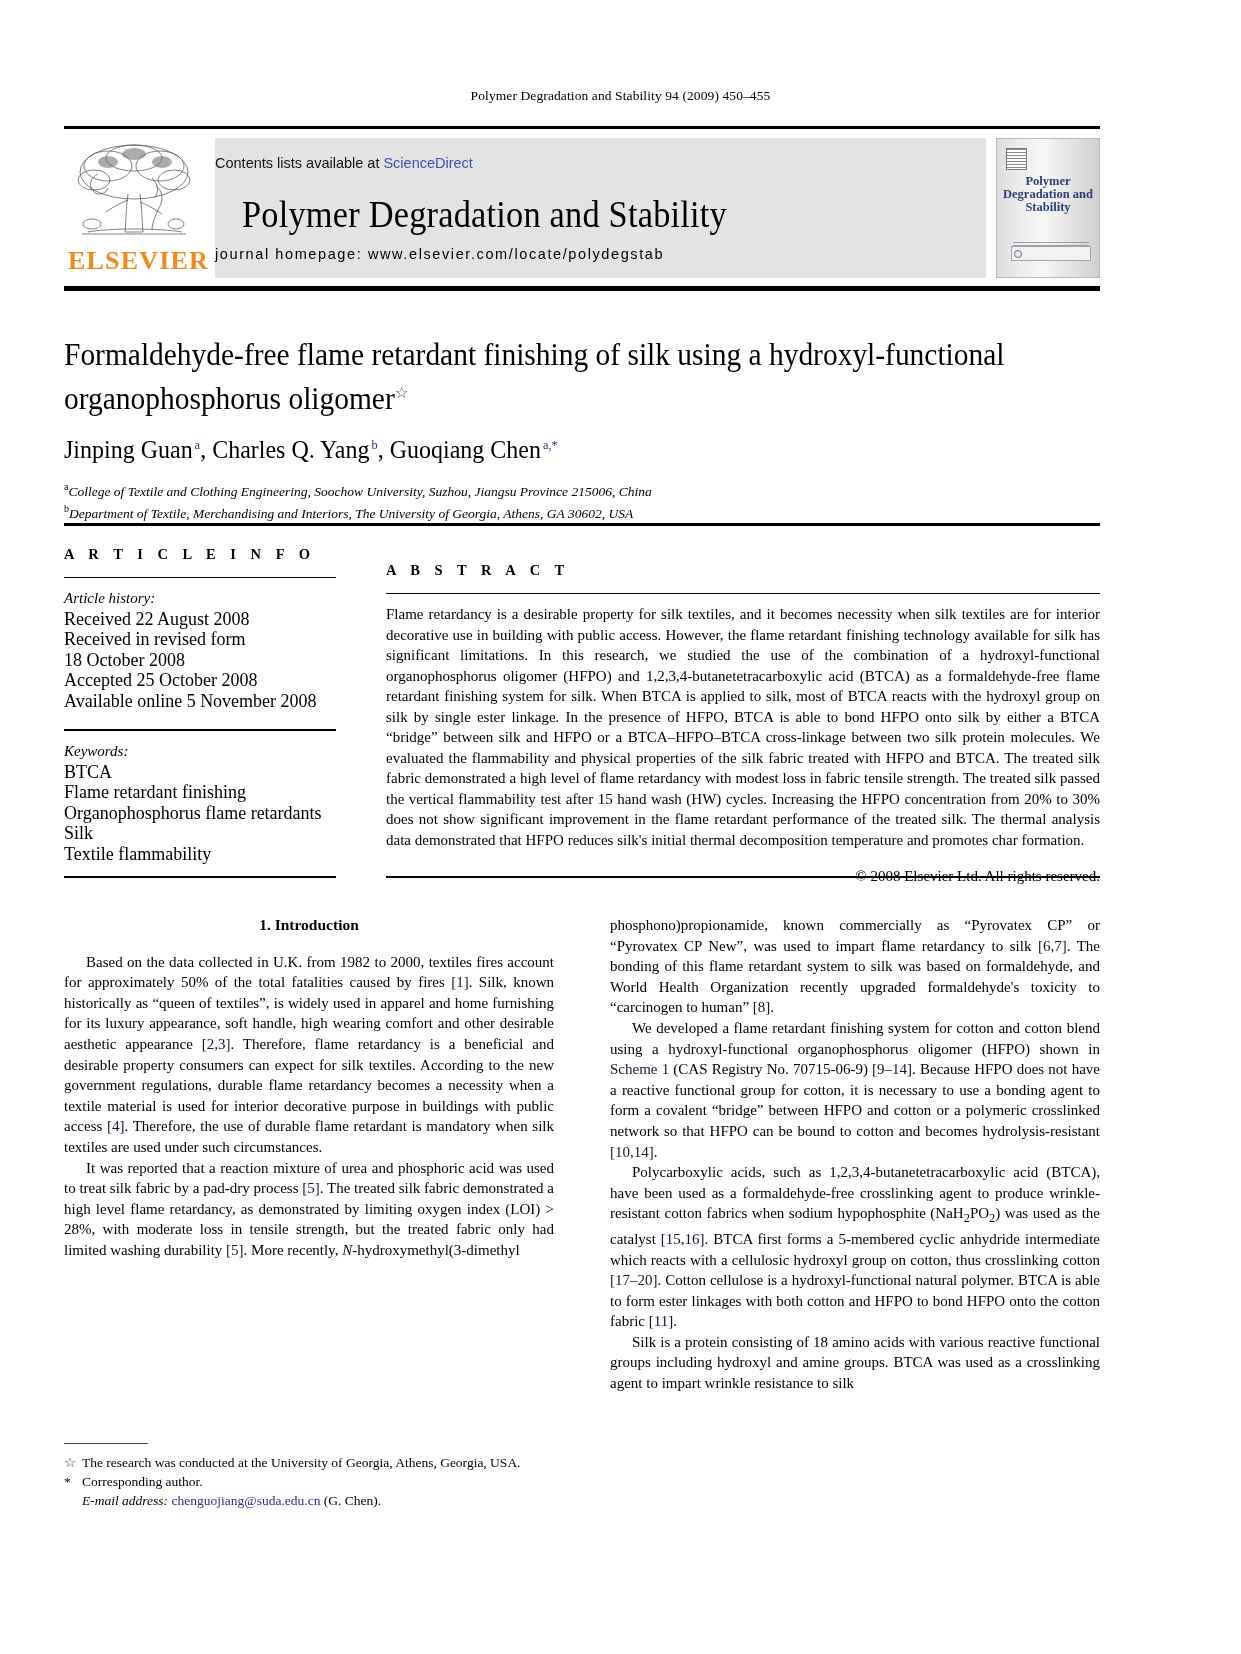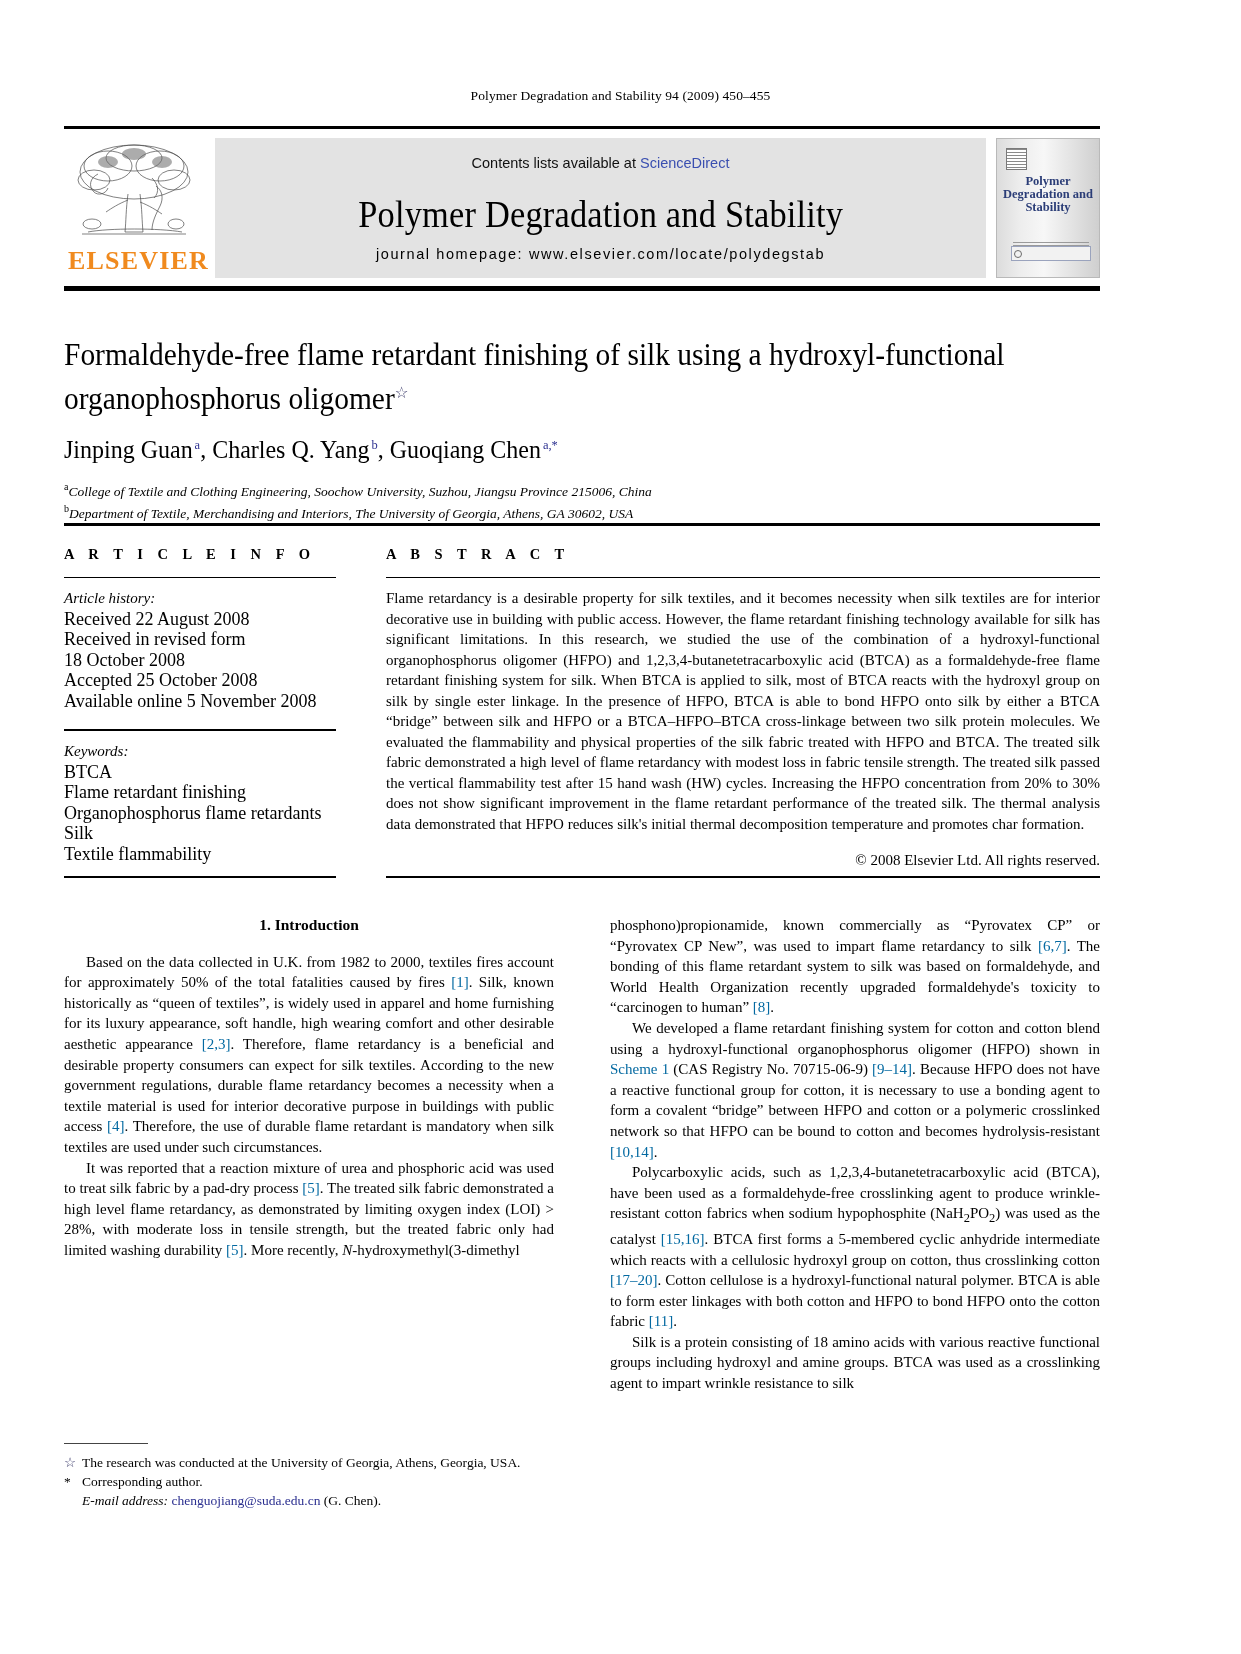--- a/index.html
+++ b/index.html
@@ -75,21 +75,20 @@
     font-weight: 700;
   }
   .journal-banner {
     flex: 1;
     background: #e3e3e3;
     margin-left: 8px;
     margin-right: 10px;
     position: relative;
     display: flex;
     flex-direction: column;
-    align-items: center;
   }
   .contents-line {
     font-family: "Liberation Sans", sans-serif;
     font-size: 14.5px;
     margin-top: 17px;
     color: #111;
   }
   .contents-line .sd {
     color: #3a4fb0;
   }
@@ -216,21 +215,21 @@
     height: 3px;
     background: #000;
   }
   .col-left {
     position: absolute;
     left: 64px; top: 546px;
     width: 272px;
   }
   .col-right {
     position: absolute;
-    left: 386px; top: 546px;
+    left: 386px; top: 562px;
     width: 714px;
   }
   .sec-head {
     font-family: "Liberation Serif", serif;
     font-size: 14.5px;
     font-weight: bold;
     letter-spacing: 5.5px;
   }
   .hr-thin {
     height: 1px;
@@ -294,21 +293,21 @@
     font-size: 15.5px;
     font-weight: bold;
     margin: 0 0 16px 0;
     text-align: center;
   }
   .body-col p {
     margin: 0;
     text-indent: 22px;
   }
   .body-col p.noindent { text-indent: 0; }
-  .ref { color: #0369a1; }
+  .ref { color: #0f172a; }
   .ital { font-style: italic; }
 
   
   .footnotes {
     position: absolute;
     left: 64px; top: 1443px;
     width: 510px;
     font-size: 13.5px;
     line-height: 19px;
   }

